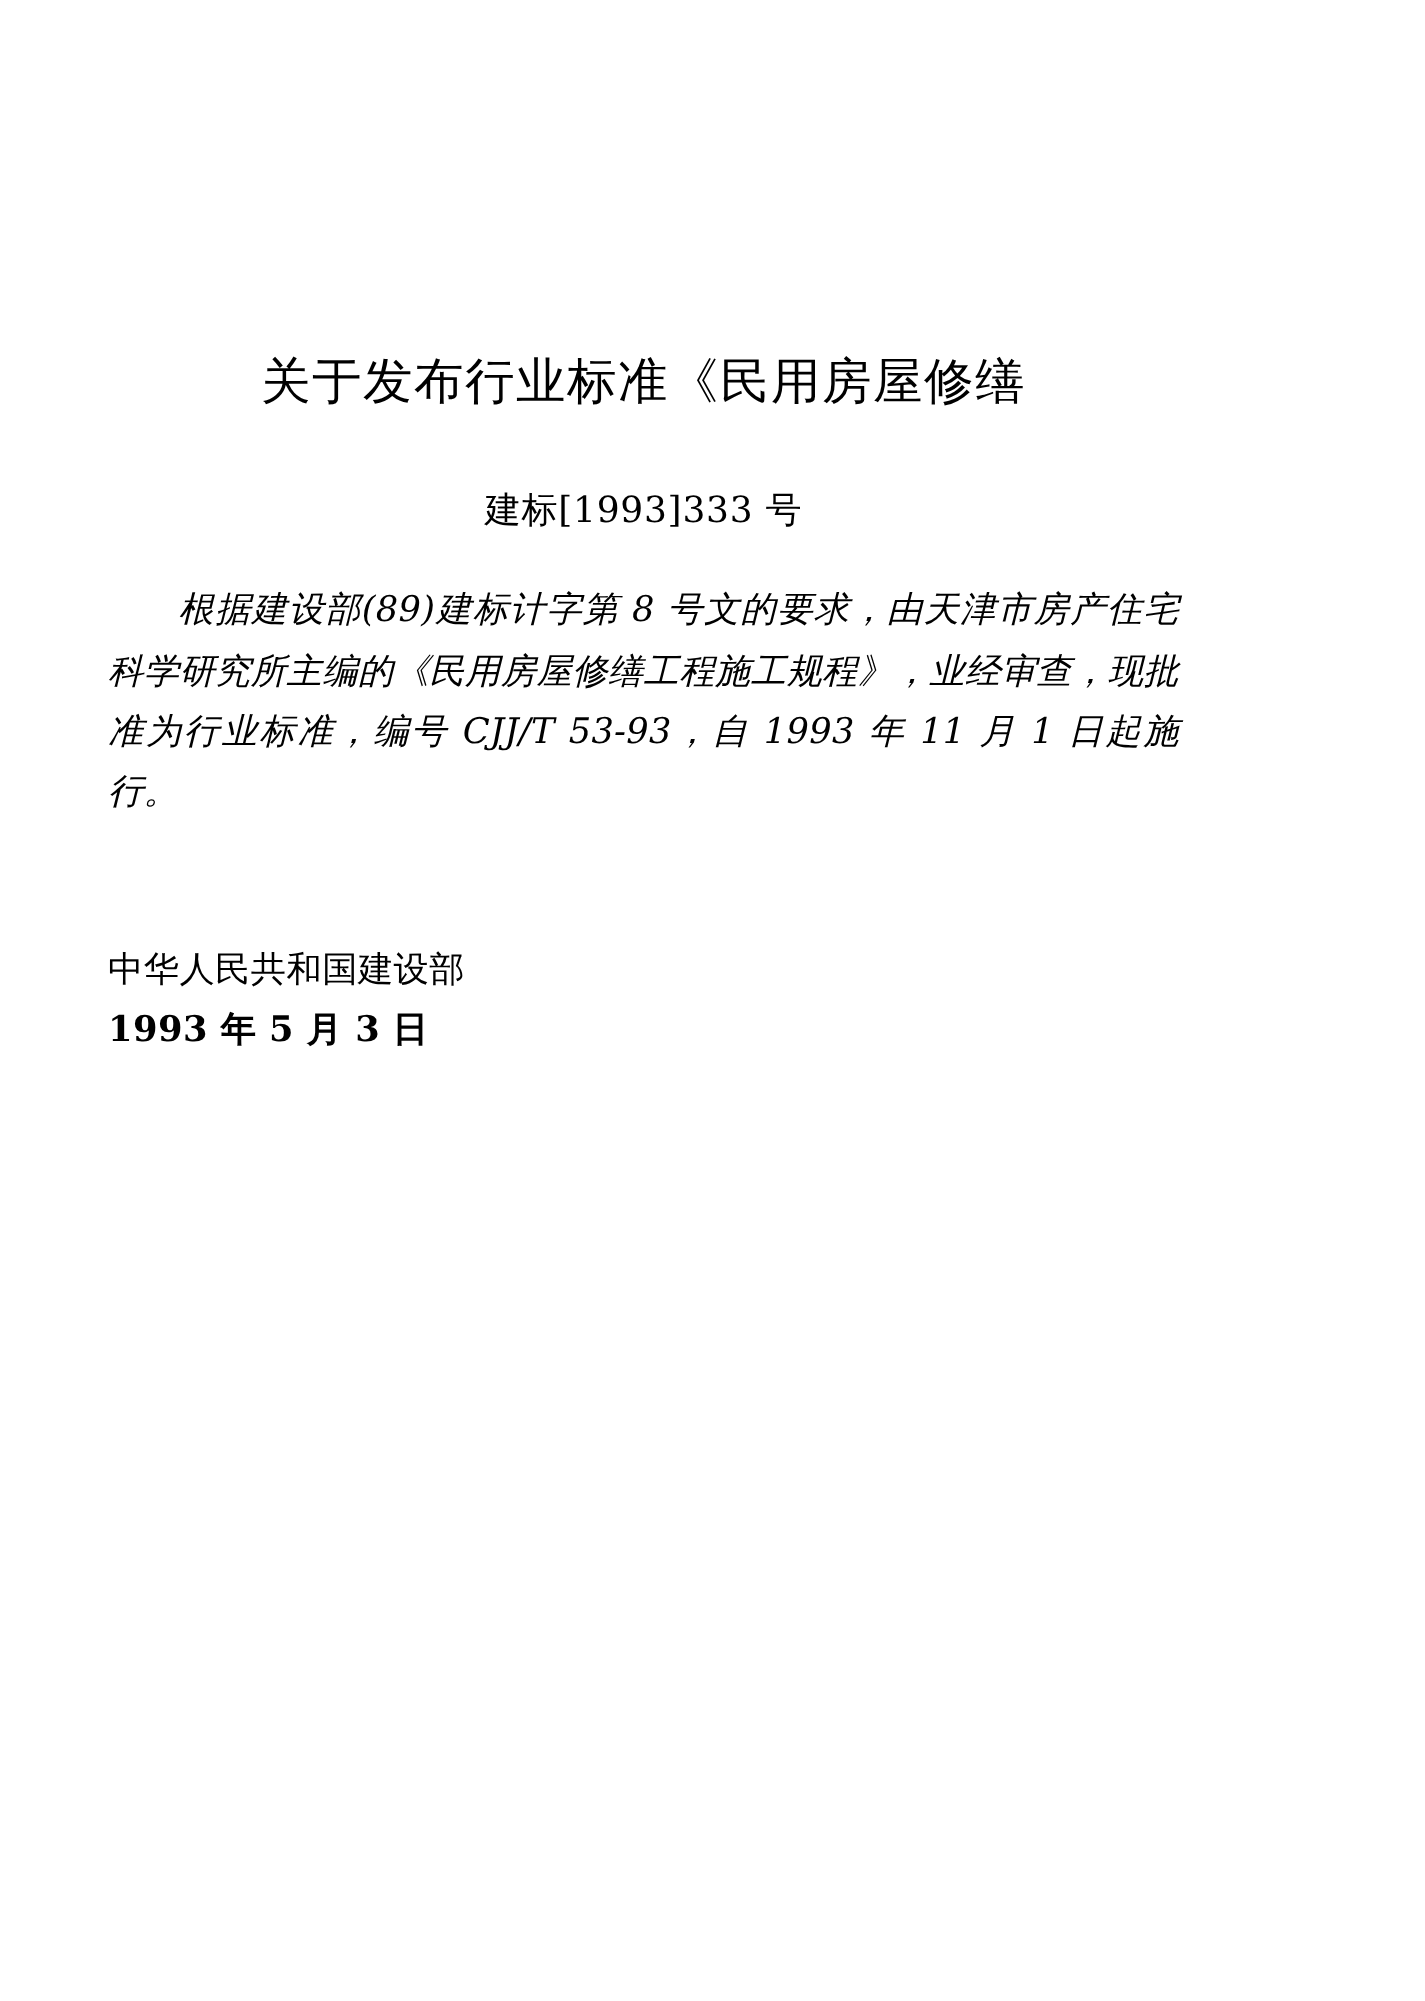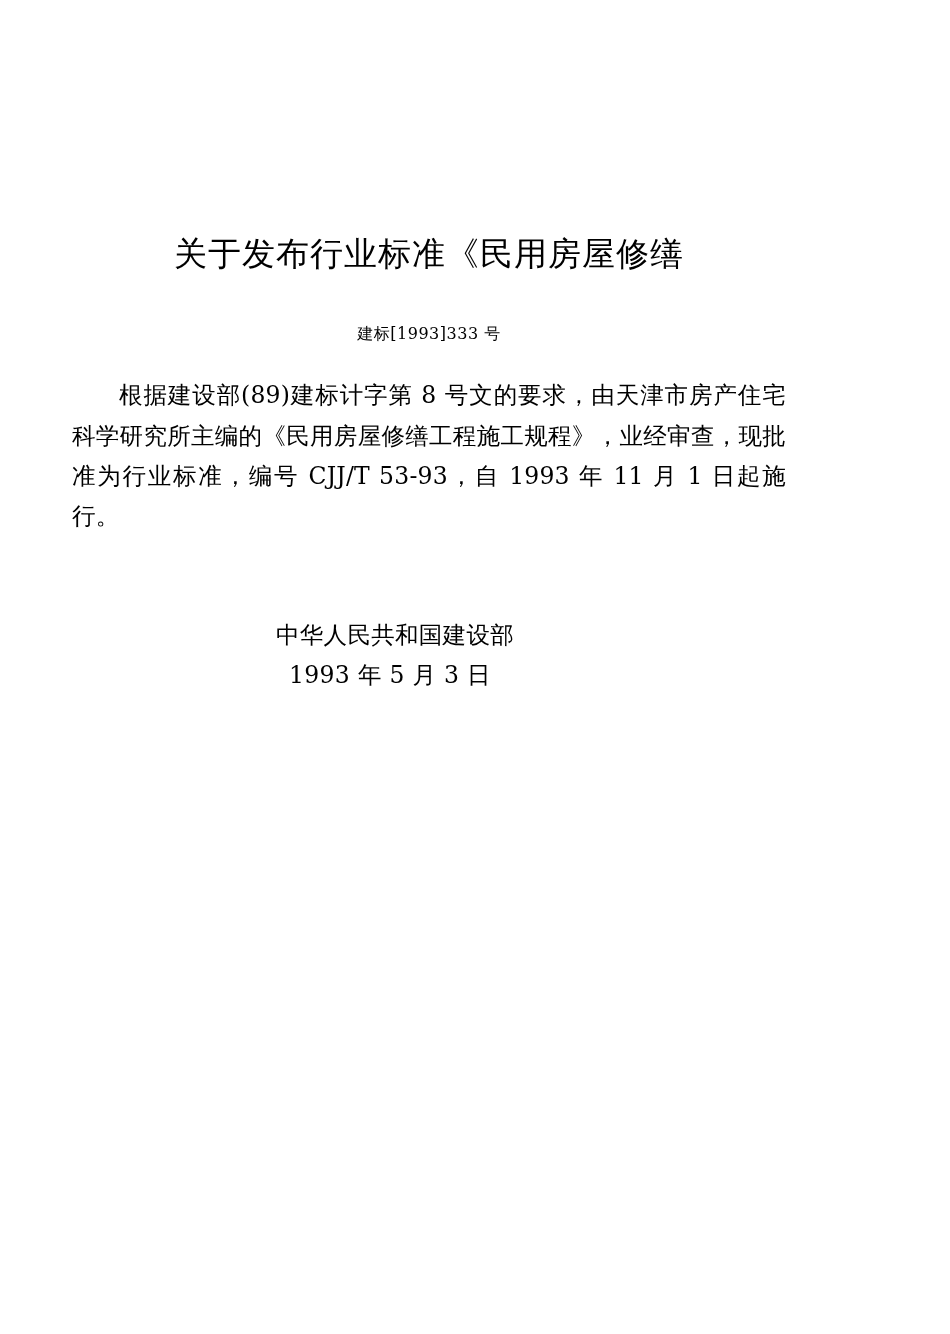--- a/index.html
+++ b/index.html
@@ -31,51 +31,53 @@
     letter-spacing: 1px;
   }
   .doc-title .title-line {
     display: block;
     white-space: pre;
   }
   .doc-number {
     margin: 0;
     padding-top: 45px;
     text-align: center;
-    font-size: 16px;
+    font-size: 24px;
     letter-spacing: 0.5px;
   }
   .body-block {
     margin: 0 auto;
     padding-top: 30px;
     width: 714px;
+    font-style: italic;
   }
   .body-para {
     margin: 0;
     font-size: 23.5px;
     line-height: 1.72;
     text-indent: 2em;
     text-align: justify;
     letter-spacing: 0.2px;
   }
   .signature {
     margin: 0 auto;
     padding-top: 78px;
     width: 714px;
   }
   .sig-line {
     margin: 0;
     font-size: 23.5px;
     line-height: 1.72;
-    text-align: center;
+    text-align: left;
     padding-right: 68px;
     letter-spacing: 0.3px;
   }
   .sig-line.date {
     padding-right: 78px;
+    font-weight: bold;
   }
 </style>
 </head>
 <body>
 
 <div class="page">
 
   <h1 class="doc-title">
     <span class="title-line">关于发布行业标准《民用房屋修缮</span>
   </h1>

